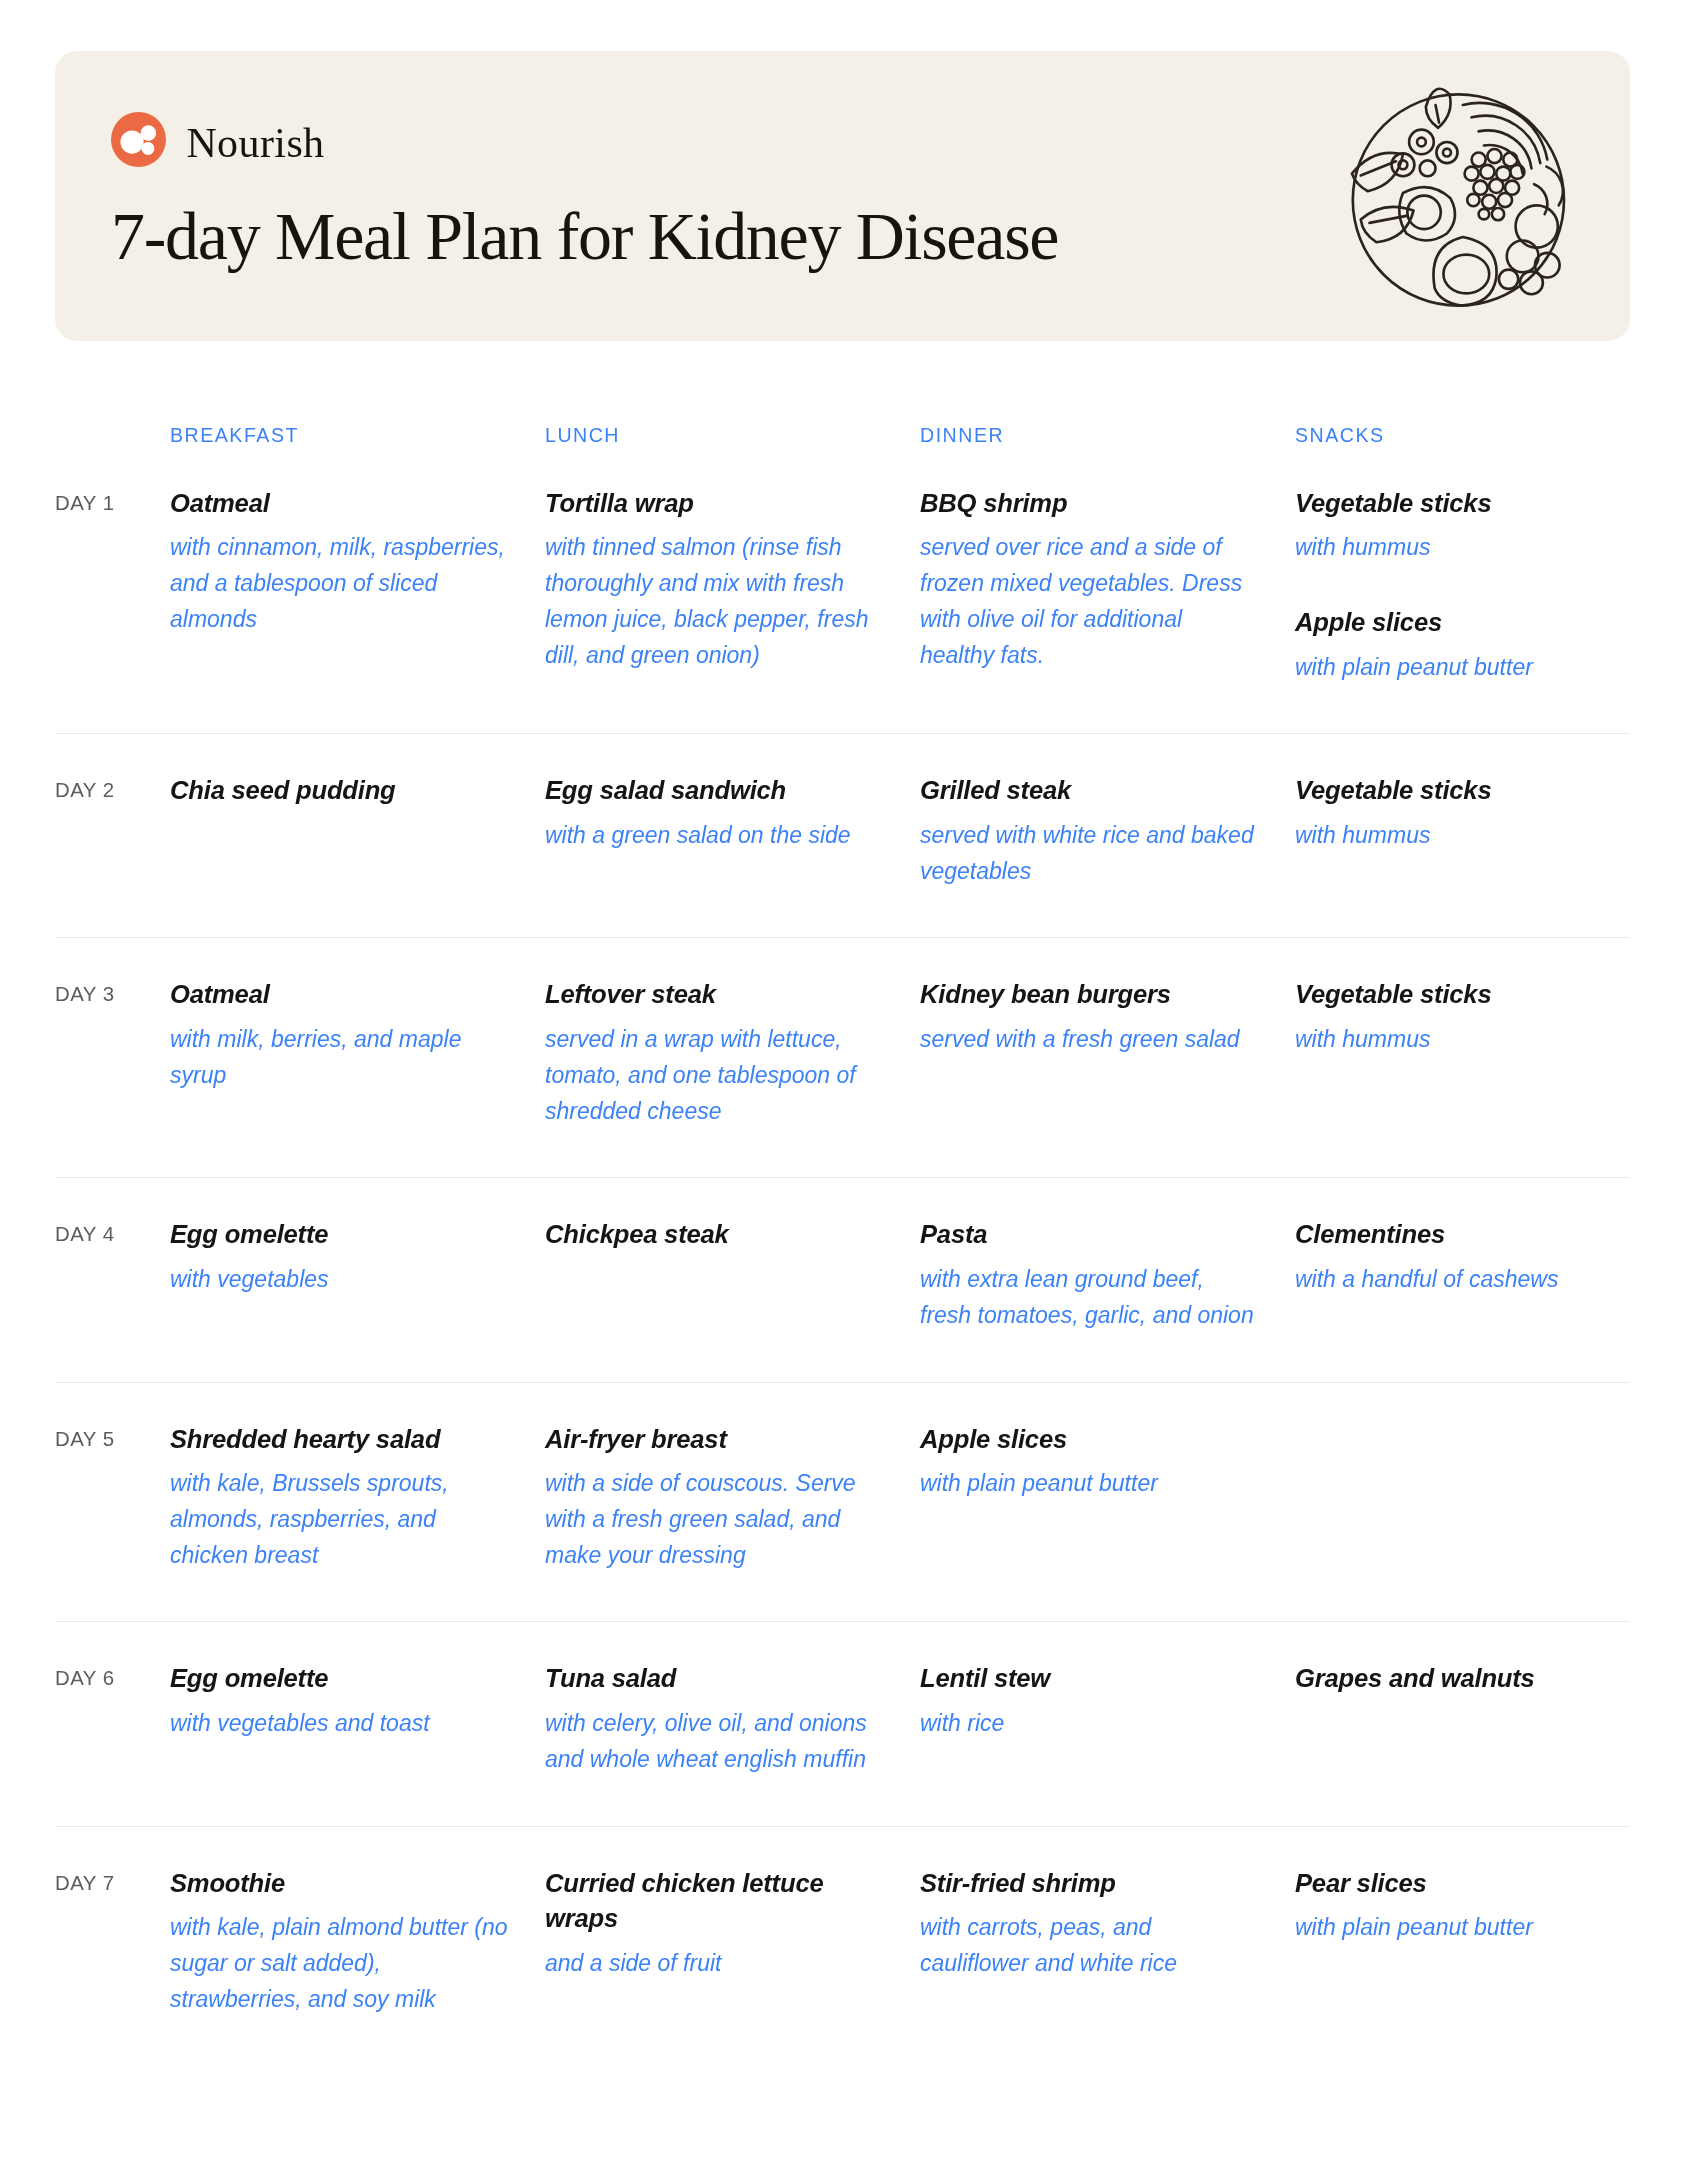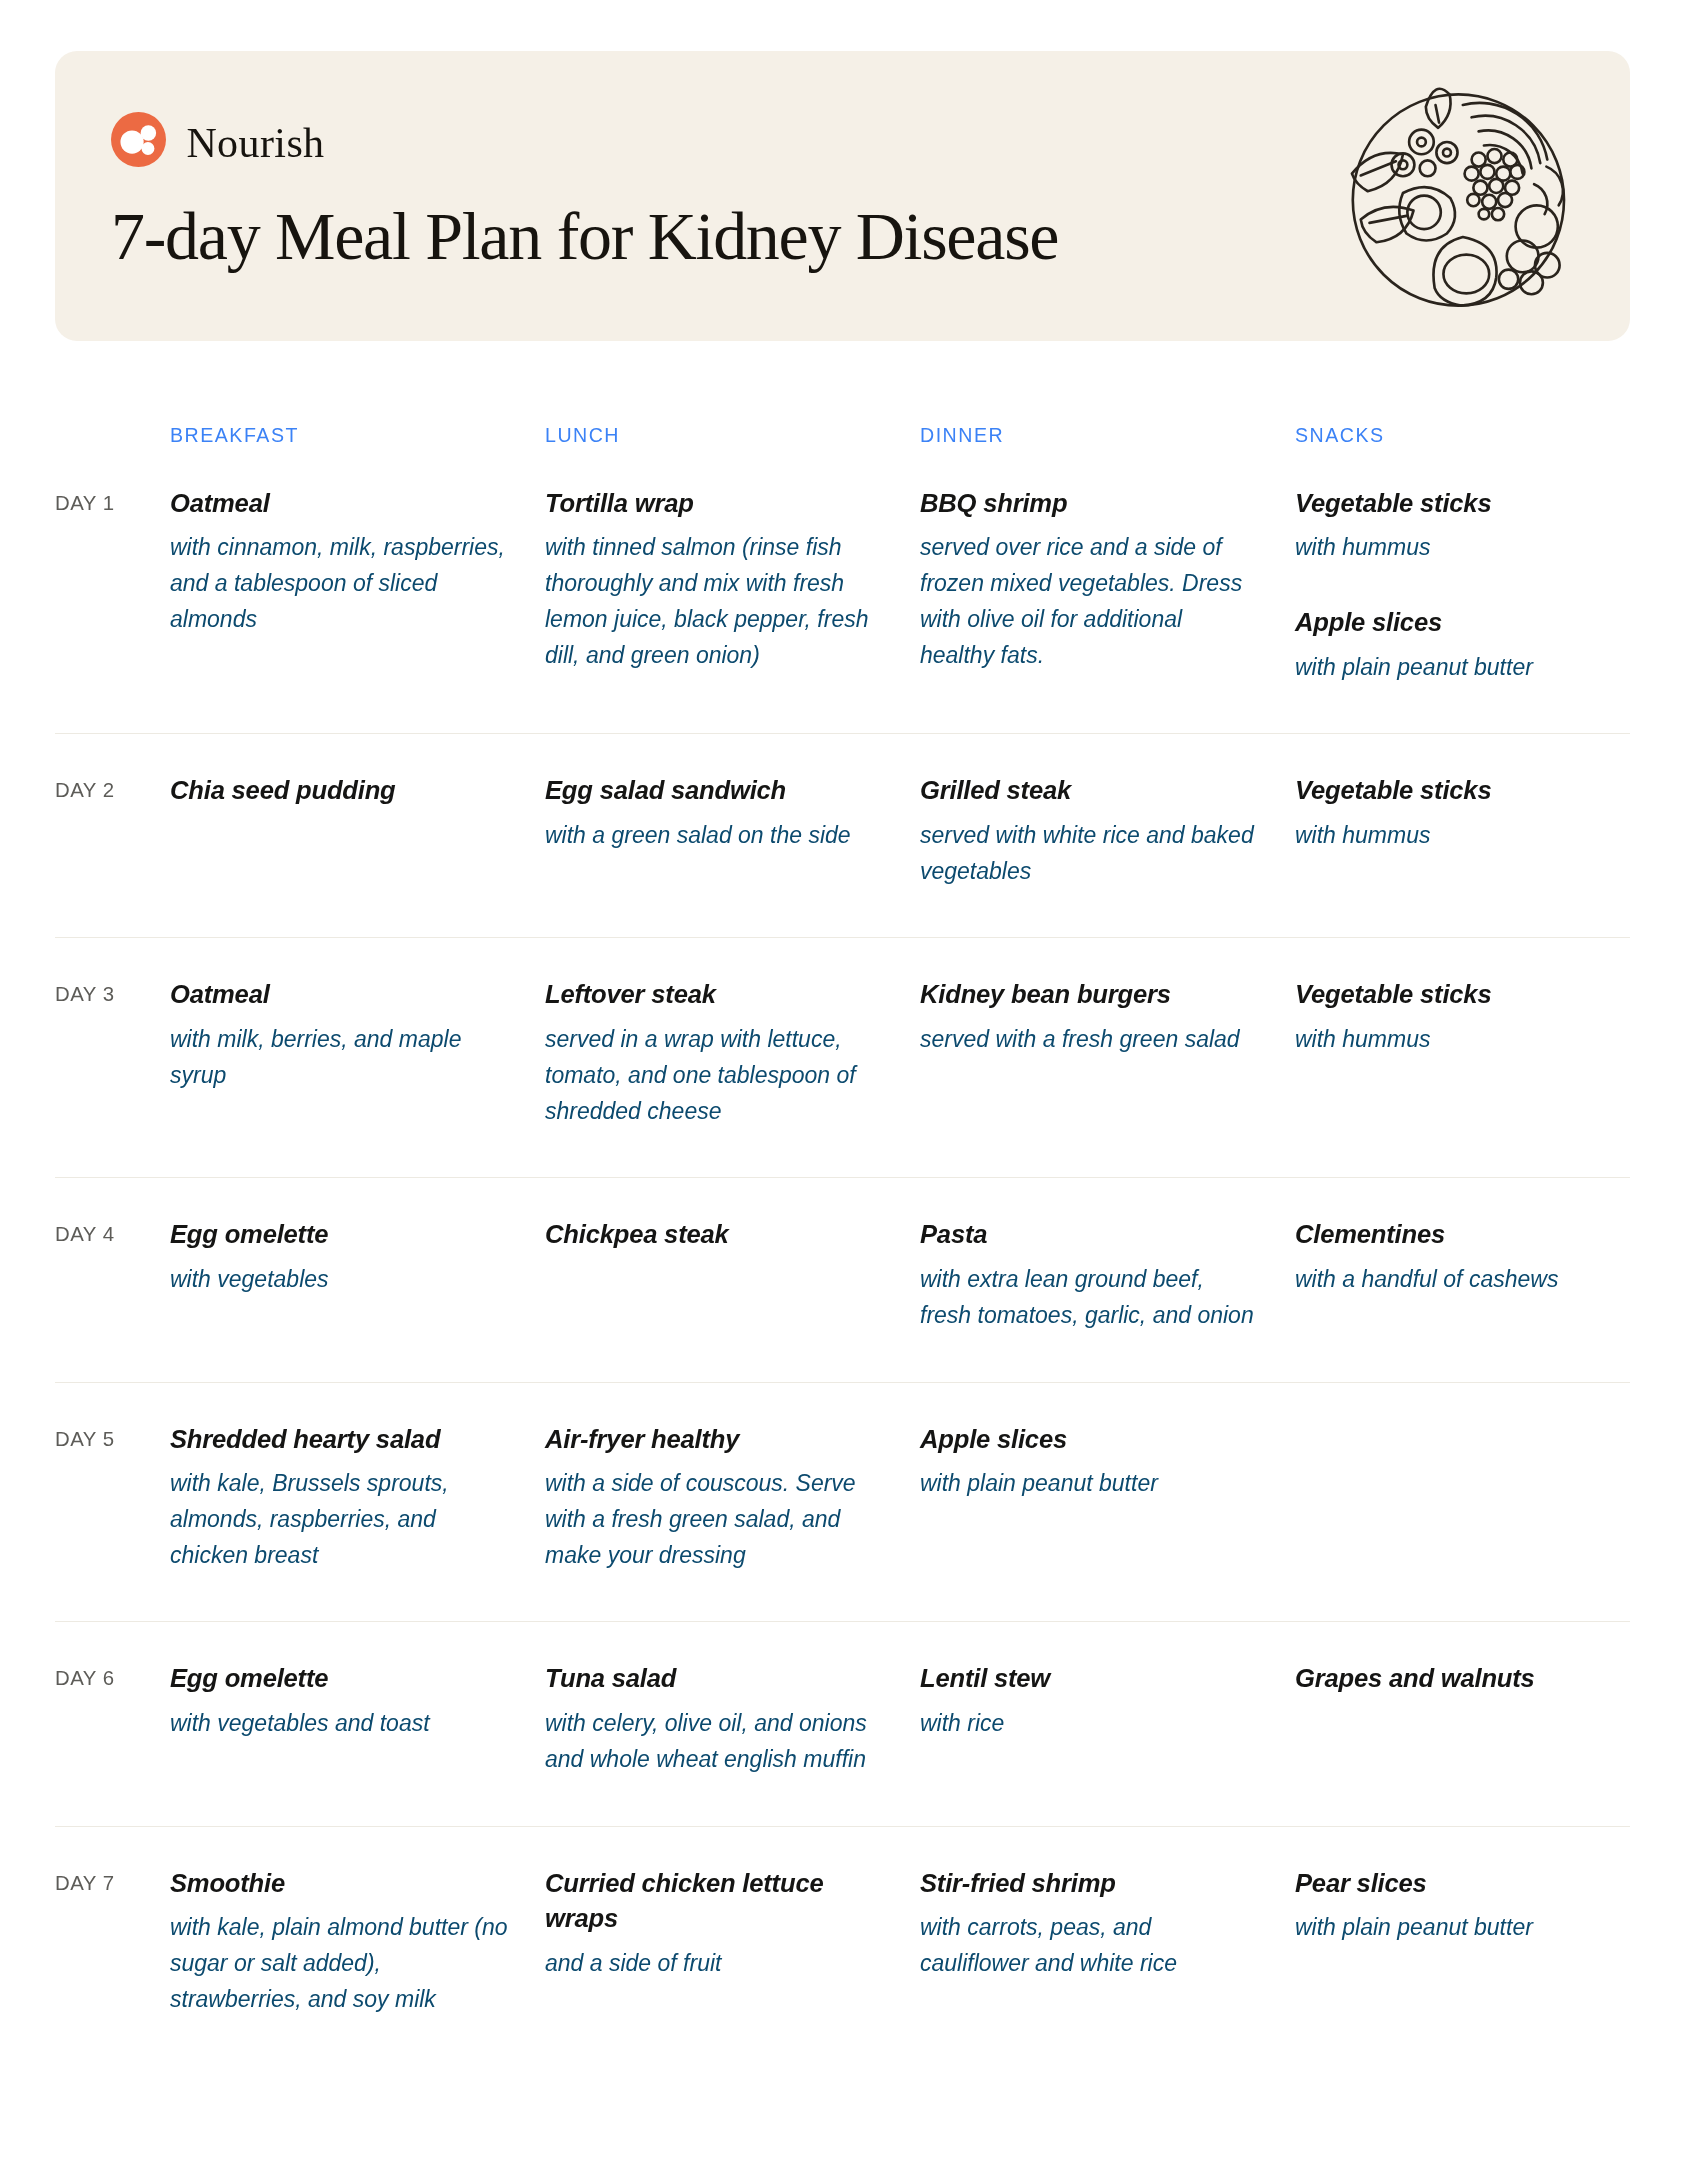--- a/index.html
+++ b/index.html
@@ -78,21 +78,21 @@
     font-size: 25.6px;
     font-weight: 700;
     line-height: 1.4;
     color: #151514;
     letter-spacing: -0.2px;
   }
   .meal-desc {
     margin-top: 8.5px;
     font-size: 23px;
     line-height: 1.56;
-    color: #0c4a6e;
+    color: #3b82f6;
   }
 </style>
 </head>
 <body>
 
 <div class="page">
 
   <div class="header-card">
     <div class="brand-row">
       <svg class="logo" viewBox="0 0 64 64" aria-hidden="true">
@@ -284,21 +284,21 @@
       <div class="day-row">
         <div class="day-label">DAY 5</div>
         <div class="meal-cell">
           <div class="meal">
             <div class="meal-title">Shredded hearty salad</div>
             <div class="meal-desc">with kale, Brussels sprouts, almonds, raspberries, and chicken breast</div>
           </div>
         </div>
         <div class="meal-cell">
           <div class="meal">
-            <div class="meal-title">Air-fryer healthy</div>
+            <div class="meal-title">Air-fryer breast</div>
             <div class="meal-desc">with a side of couscous. Serve with a fresh green salad, and make your dressing</div>
           </div>
         </div>
         <div class="meal-cell">
           <div class="meal">
             <div class="meal-title">Apple slices</div>
             <div class="meal-desc">with plain peanut butter</div>
           </div>
         </div>
       </div>

